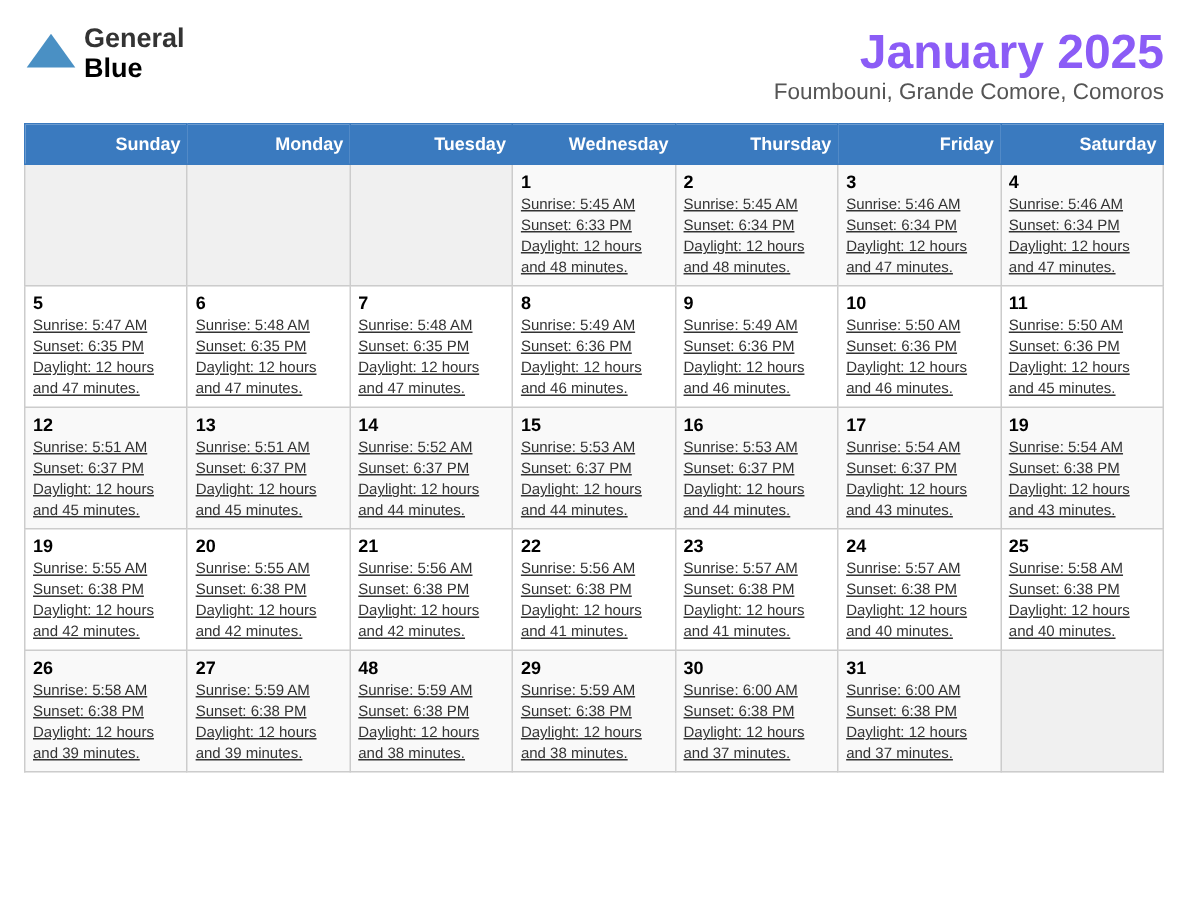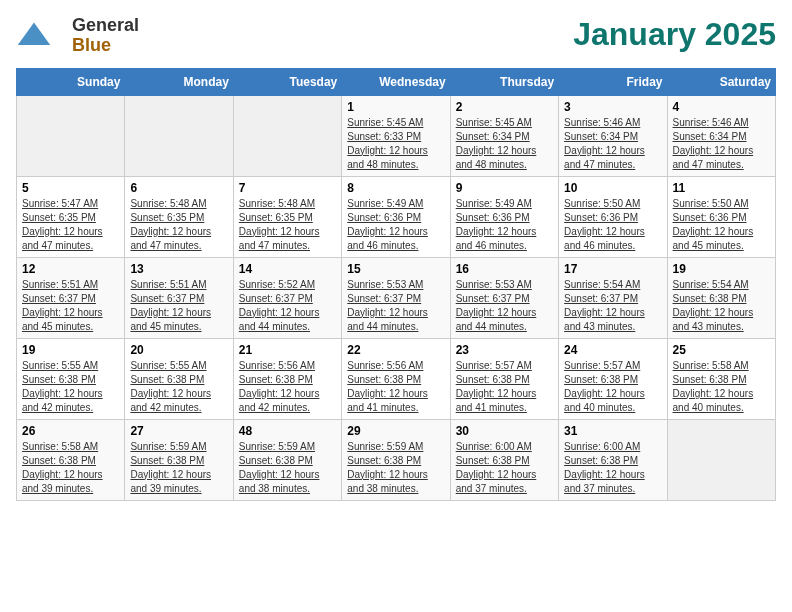--- a/index.html
+++ b/index.html
@@ -12,48 +12,48 @@
     }
     .header {
       display: flex;
       justify-content: space-between;
       align-items: flex-start;
       margin-bottom: 12px;
     }
     .logo {
       display: flex;
       align-items: center;
-      gap: 20px;
+      gap: 4px;
     }
     .logo-text {
       display: flex;
       flex-direction: column;
       line-height: 1.1;
     }
     .logo-general {
       font-size: 18px;
       font-weight: bold;
       color: #333;
     }
     .logo-blue {
       font-size: 18px;
       font-weight: bold;
-      color: #a16207;
+      color: #000000;
     }
     .logo-icon {
       width: 36px;
       height: 36px;
     }
     .title-block {
       text-align: right;
     }
     .month-title {
       font-size: 32px;
       font-weight: bold;
-      color: #0f766e;
+      color: #8b5cf6;
     }
     .location-title {
       font-size: 15px;
       color: #555;
     }
     table {
       width: 100%;
       border-collapse: collapse;
       font-size: 11px;
     }
@@ -105,20 +105,21 @@
     <svg class="logo-icon" viewBox="0 0 40 40">
       <polygon points="20,5 38,30 2,30" fill="#4a90c4"></polygon>
     </svg>
     <div class="logo-text">
       <span class="logo-general">General</span>
       <span class="logo-blue">Blue</span>
     </div>
   </div>
   <div class="title-block">
     <div class="month-title">January 2025</div>
+    <div class="location-title">Foumbouni, Grande Comore, Comoros</div>
   </div>
 </div>
 
 <table>
   <thead>
     <tr>
     <th>Sunday</th>
         <th>Monday</th>
         <th>Tuesday</th>
         <th>Wednesday</th>

